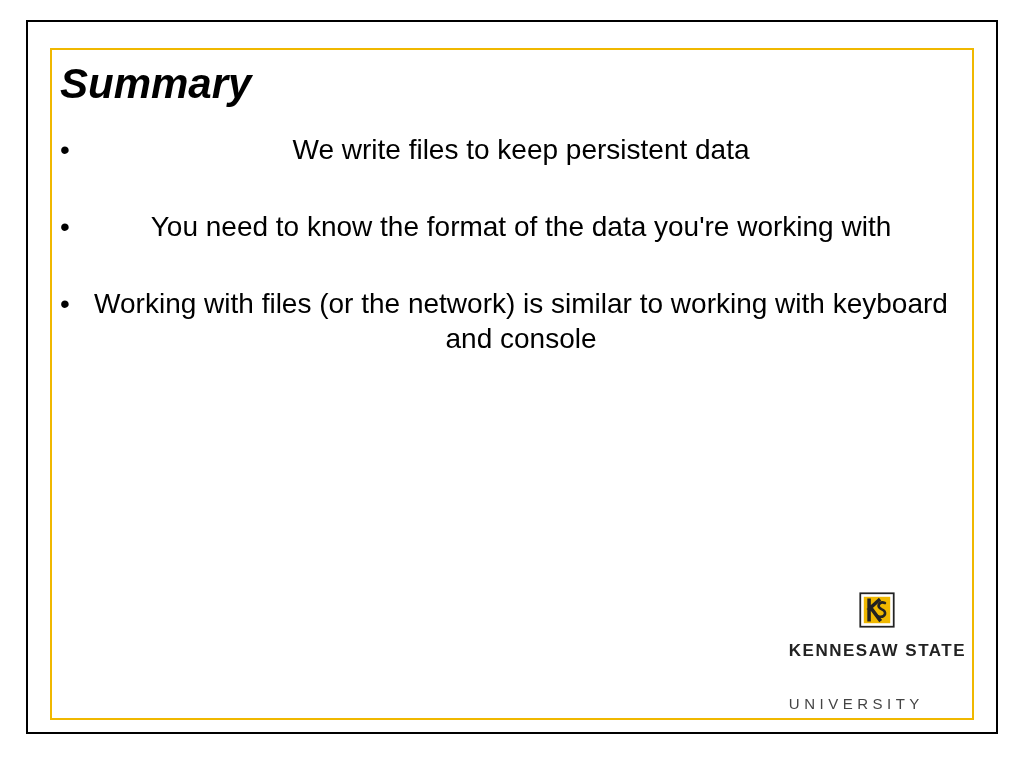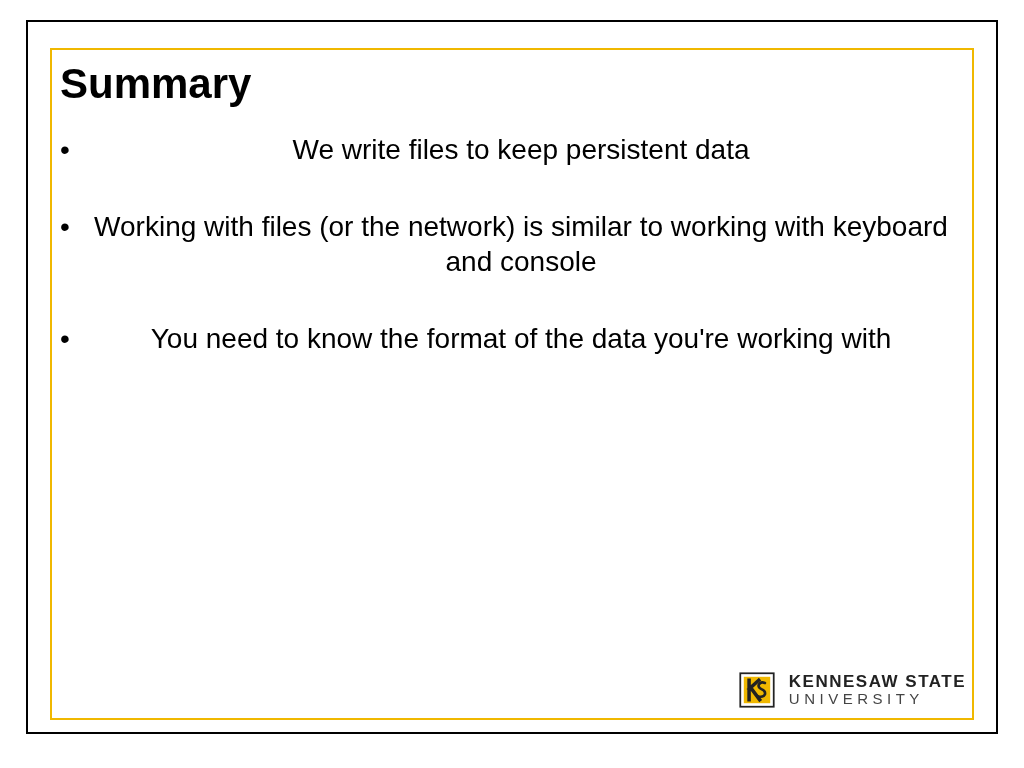--- a/index.html
+++ b/index.html
@@ -36,20 +36,21 @@
       top: 60px;
       left: 60px;
       right: 60px;
       bottom: 60px;
     }
     .title {
       font-size: 42px;
       font-weight: bold;
       color: #000000;
       margin-bottom: 24px;
+      font-style: italic;
     }
     .bullets {
       list-style: none;
       padding-left: 0;
     }
     .bullets li {
       font-size: 28px;
       color: #000000;
       line-height: 1.25;
       margin-bottom: 42px;
@@ -64,55 +65,57 @@
       top: 0;
       font-size: 28px;
     }
     .logo-area {
       position: absolute;
       bottom: 56px;
       right: 58px;
       display: flex;
       align-items: center;
       gap: 10px;
+      flex-direction: column;
     }
     .logo-text {
       display: flex;
       flex-direction: column;
       line-height: 1.05;
     }
     .logo-line1 {
       font-size: 17px;
       font-weight: bold;
       letter-spacing: 1.5px;
       color: #222;
     }
     .logo-line2 {
       font-size: 15px;
       letter-spacing: 4.5px;
       color: #444;
+      margin-top: 36px;
     }
     .ksu-icon {
       width: 44px;
       height: 44px;
       flex-shrink: 0;
     }
   </style>
 </head>
 <body>
 
 <div class="outer-frame"></div>
 <div class="inner-frame"></div>
 
 <div class="content">
   <h1 class="title">Summary</h1>
   <ul class="bullets">
     <li>We write files to keep persistent data</li>
+    <li>You need to know the format of the data you're working with</li>
     <li>Working with files (or the network) is similar to working with keyboard and console</li>
-    <li>You need to know the format of the data you're working with</li>
   </ul>
 </div>
 
 <div class="logo-area">
   <svg class="ksu-icon" viewBox="0 0 50 50">
     <rect x="6" y="6" width="38" height="38" fill="none" stroke="#222" stroke-width="2"></rect>
     <rect x="10" y="10" width="30" height="30" fill="#f0b800"></rect>
     <path d="M 16 14 L 16 36 M 16 24 L 27 14 M 19 24 L 28 36" stroke="#222" stroke-width="4" stroke-linecap="square" fill="none"></path>
     <path d="M 34 17 Q 29 15 27 19 Q 26 22 30 24 Q 35 26 34 30 Q 32 34 26 32" stroke="#222" stroke-width="3" stroke-linecap="round" fill="none"></path>
   </svg>

